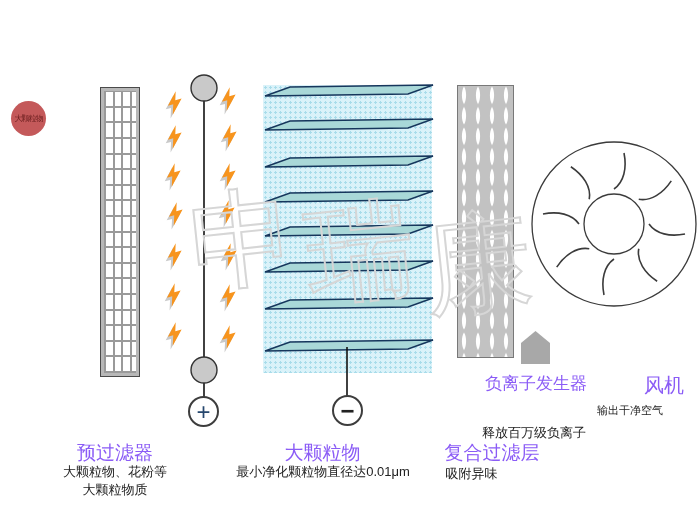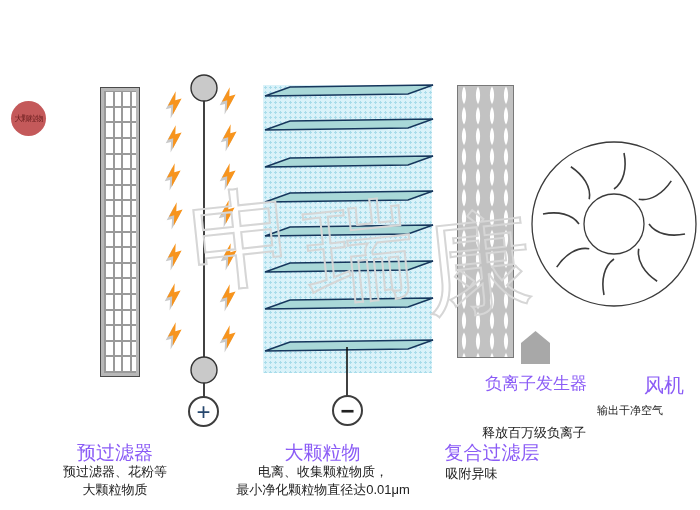--- a/index.html
+++ b/index.html
@@ -163,26 +163,25 @@
   <div class="abs wm wm2">瑞</div>
   <div class="abs wm wm3">康</div>
 
   <div class="abs title lbl-iongen">负离子发生器</div>
   <div class="abs title lbl-fan">风机</div>
   <div class="abs sub sub-iongen">释放百万级负离子</div>
   <div class="abs sub sub-fan">输出干净空气</div>
 
   <div class="abs title lbl-prefilter">预过滤器</div>
   <div class="abs sub sub-prefilter">
-    <div>预过滤器、花粉等</div>
+    <div>大颗粒物、花粉等</div>
     <div>大颗粒物质</div>
   </div>
 
   <div class="abs title lbl-collector">大颗粒物</div>
   <div class="abs sub sub-collector">
-    <div>电离、收集颗粒物质，</div>
     <div>最小净化颗粒物直径达0.01μm</div>
   </div>
 
   <div class="abs title lbl-composite">复合过滤层</div>
   <div class="abs sub sub-composite">吸附异味</div>
 
 </div>
 
 </body></html>

